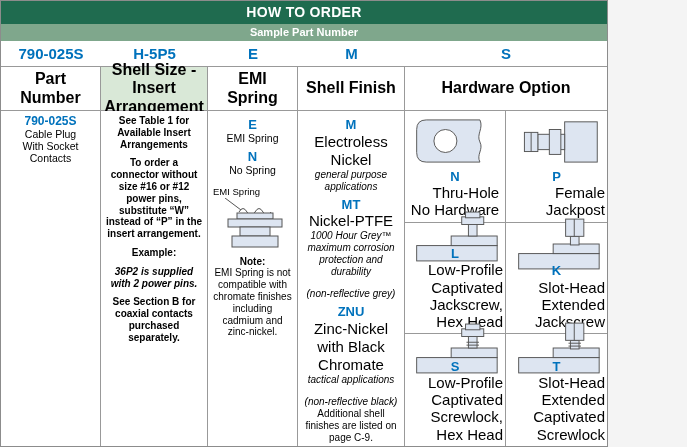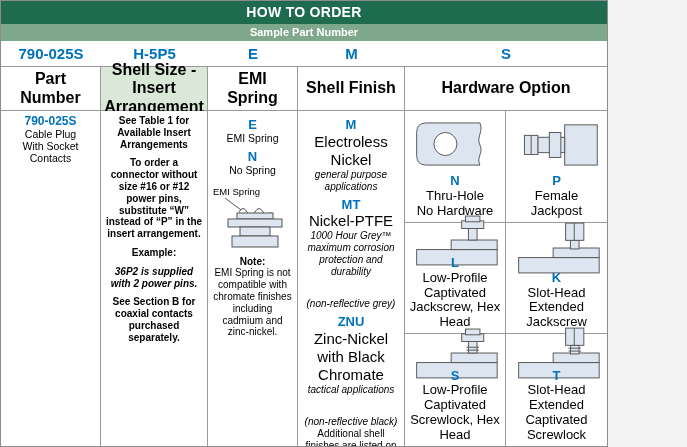--- a/index.html
+++ b/index.html
@@ -35,31 +35,31 @@
   .emi-label{text-align:left;font-size:9.5px;margin:10px 0 0 2px;}
   .emi-diagram{display:block;margin:0 auto 2px auto;}
   .note-title{font-weight:bold;margin-top:6px;}
   .note-body{padding:0 2px;}
 
   
   .finish{font-size:10px;line-height:1.2;padding:2px 3px;}
   .fin-code{color:#0072bc;font-weight:bold;font-size:13px;margin-top:4px;}
   .fin-name{font-size:15px;}
   .fin-desc,.fin-note{font-style:italic;}
-  .fin-note{margin-top:20px;}
+  .fin-note{margin-top:10px;}
   .fin-footer{}
 
   
   .hw-grid{display:grid;grid-template-columns:1fr 1fr;grid-template-rows:1fr 1fr 1fr;height:100%;}
   .hw-cell{border-right:1px solid #999;border-bottom:1px solid #999;display:flex;flex-direction:column;align-items:center;justify-content:flex-end;padding:2px 2px 3px 2px;min-height:0;}
   .hw-cell:nth-child(2n){border-right:none;}
   .hw-cell:nth-child(5),.hw-cell:nth-child(6){border-bottom:none;}
   .hw-art{flex:1;display:flex;align-items:center;justify-content:center;min-height:0;}
   .hw-code{color:#0072bc;font-weight:bold;font-size:13px;line-height:1.1;}
-  .hw-label{font-size:13px;line-height:1.15;white-space:pre-line;}
+  .hw-label{font-size:15px;line-height:1.15;white-space:pre-line;text-align:right;}
   svg .metal{fill:#dde5f1;stroke:#555;stroke-width:1;}
   svg .hole{fill:#fff;stroke:#555;stroke-width:1;}
   svg .ln{stroke:#555;stroke-width:1;fill:none;}
 </style>
 </head>
 <body>
 
 <div class="board">
 
   <div class="title-bar">HOW TO ORDER</div>

